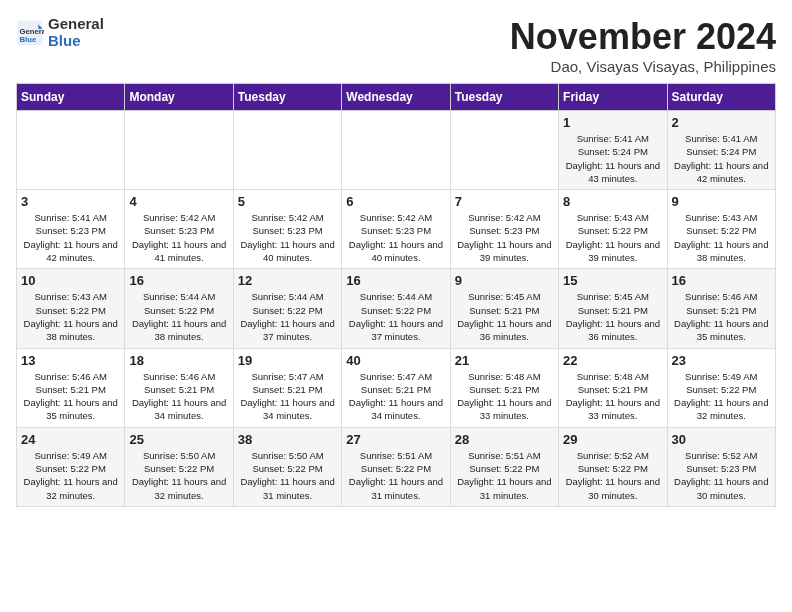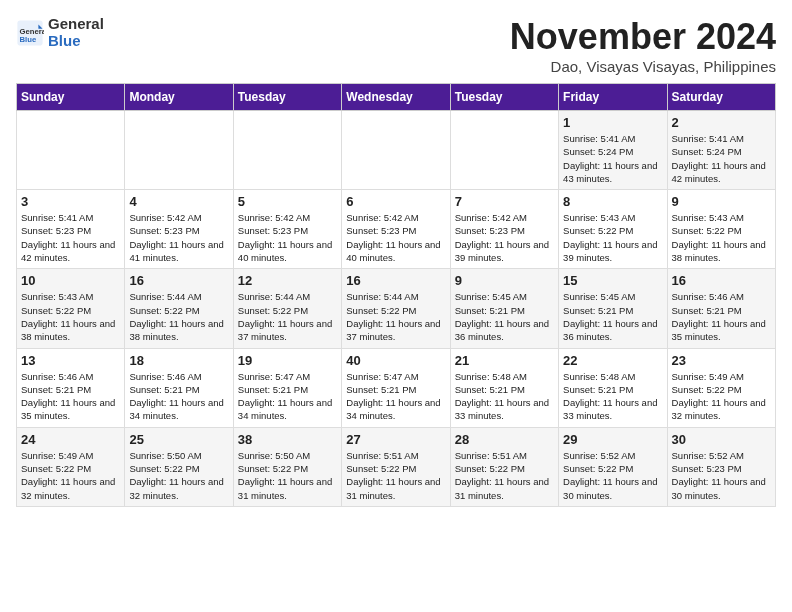--- a/index.html
+++ b/index.html
@@ -80,20 +80,21 @@
     .day-number {
       font-size: 13px;
       font-weight: bold;
       display: block;
       margin-bottom: 2px;
     }
     .day-info {
       font-size: 9.5px;
       color: #222;
       line-height: 1.4;
+      text-align: center;
     }
     .empty-cell {
       background: #fff !important;
     }
   </style>
 </head>
 <body>
 
 <div class="header">
   <div class="logo">

